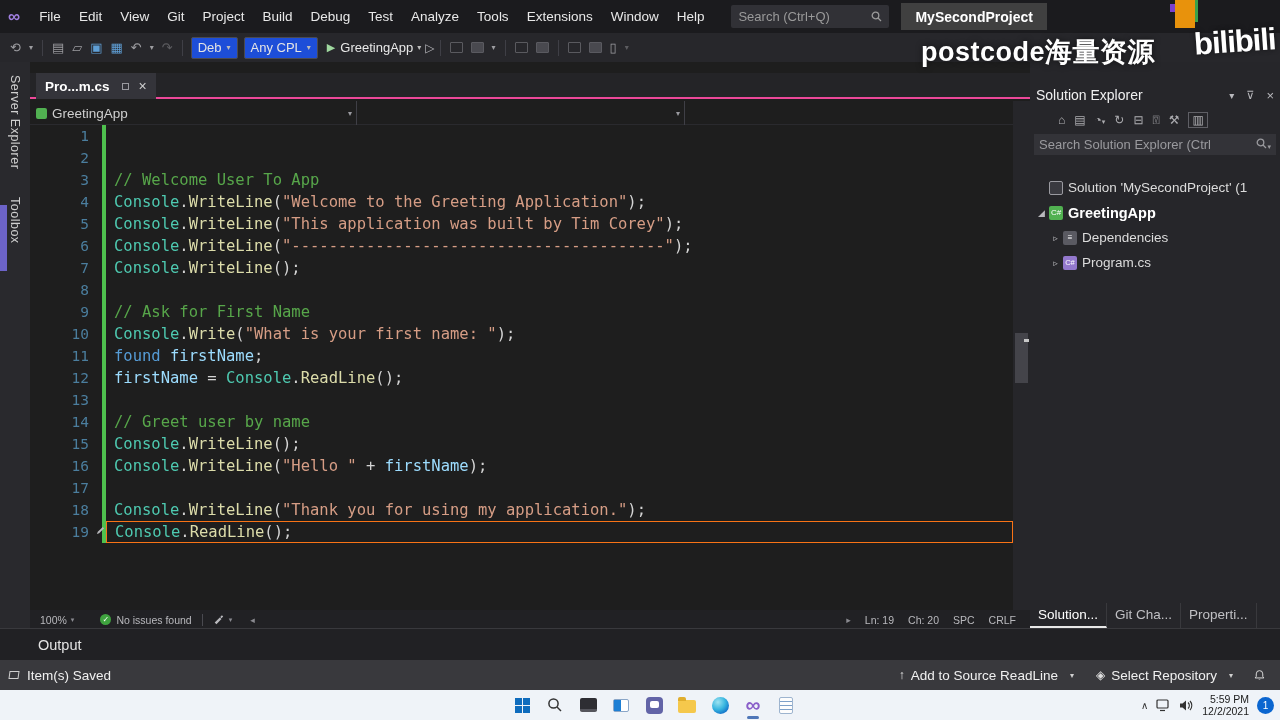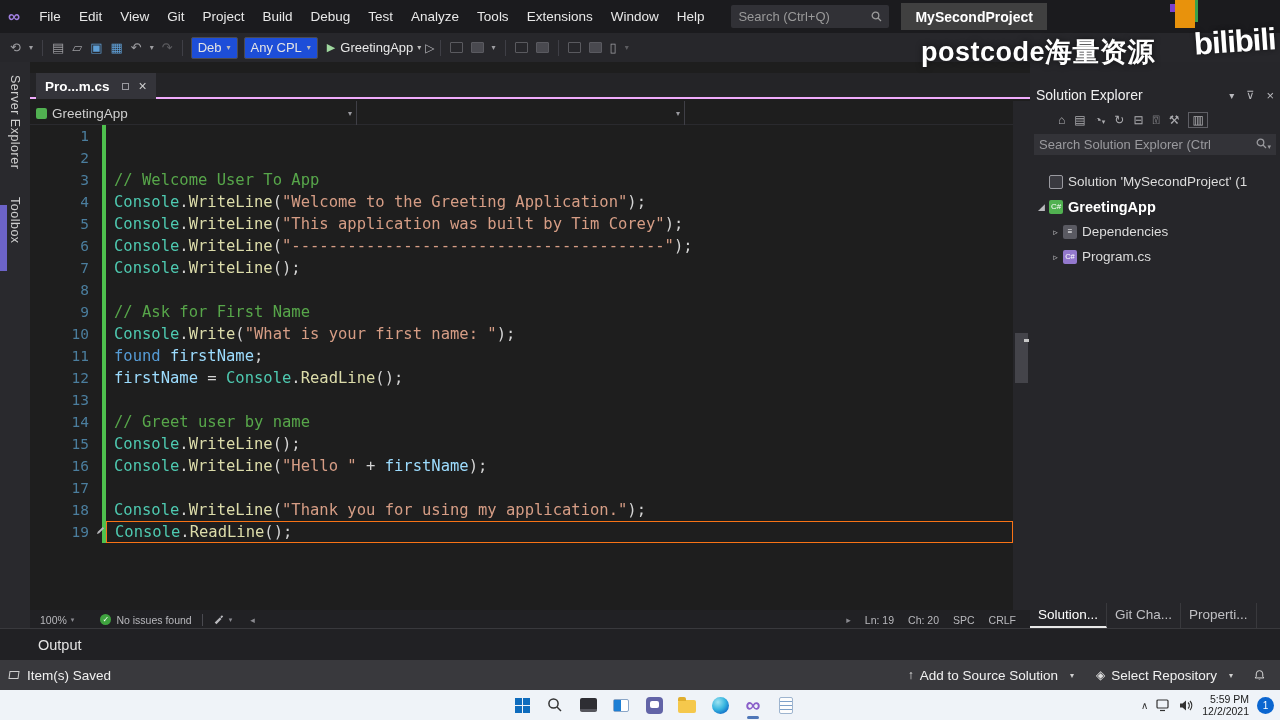--- a/index.html
+++ b/index.html
@@ -43,21 +43,21 @@
   #wm-logo { right:4px; top:24px; color:#fff; font-size:31px; font-weight:bold; transform:rotate(-4deg);
              text-shadow:0 0 5px rgba(0,0,0,.55); z-index:60; letter-spacing:-1px; }
 
   
   #left-rail { left:0; top:62px; width:30px; height:598px; background:#29292d; }
   .rail-tab { writing-mode:vertical-rl; color:#cfcfcf; font-size:12.5px; letter-spacing:.5px; position:absolute; left:8px; }
   #rail-accent { position:absolute; left:0; top:143px; width:7px; height:66px; background:#6c63c8; }
 
   
   #editor { left:30px; top:62px; width:1000px; height:598px; background:#1e1e1e; }
-  #tabstrip { position:absolute; left:0; top:11px; width:1000px; height:26px; background:#242427; border-bottom:2px solid #f0abfc; }
+  #tabstrip { position:absolute; left:0; top:11px; width:1000px; height:26px; background:#242427; border-bottom:2px solid #ec4899; }
   #doc-tab { position:absolute; left:6px; top:0; height:26px; background:#34343a; color:#fff; display:flex;
              align-items:center; padding:0 9px; font-size:13.5px; font-weight:bold; }
   #doc-tab .pin { width:7px; height:7px; border:1px solid #9a9aa0; margin-left:12px; }
   #doc-tab .x { color:#cfcfcf; font-weight:normal; margin-left:10px; font-size:14px; }
   #breadcrumb { position:absolute; left:0; top:39px; width:1000px; height:24px; background:#1e1e1e;
                 border-bottom:1px solid #2a2a2e; display:flex; font-size:13.5px; color:#cfcfcf; }
   .bc-col { height:24px; display:flex; align-items:center; border-right:1px solid #3f3f46; }
   .bc-col .caret { margin-left:auto; font-size:8px; color:#9a9aa0; padding-right:4px; }
   #bc-icon { width:11px; height:11px; background:#51b151; border-radius:2px; margin:0 5px 0 6px; }
 
@@ -88,21 +88,21 @@
 
   
   #solution-explorer { left:1030px; top:62px; width:250px; height:566px; background:#26262a; font-size:13.5px; }
   #se-header { height:26px; display:flex; align-items:center; color:#f0f0f0; font-size:14px; padding:0 6px; margin-top:20px; }
   #se-header .hicons { margin-left:auto; display:flex; gap:12px; color:#b9b9bd; font-size:10px; align-items:center; }
   #se-toolbar { height:24px; display:flex; align-items:center; gap:9px; padding-left:28px; color:#c4c4c8; font-size:12px; }
   .seti { opacity:.85; }
   .seti.boxed { border:1px solid #6a6a70; padding:0 3px; }
   #se-search { margin:2px 4px; height:21px; background:#333338; display:flex; align-items:center;
                color:#9a9a9e; font-size:13px; padding:0 5px; justify-content:space-between; }
-  #se-tree { margin-top:14px; }
+  #se-tree { margin-top:20px; }
   .tree-row { height:25px; display:flex; align-items:center; color:#dcdcdc; }
   .tree-row .arrow { width:11px; font-size:9px; color:#b9b9bd; text-align:center; }
   .tree-row.bold .label { font-weight:bold; color:#fff; font-size:14.5px; }
   .tree-icon { width:14px; height:14px; margin:0 5px 0 2px; border-radius:2px; display:inline-flex;
                align-items:center; justify-content:center; font-size:8px; color:#fff; }
   .ti-solution { border:1px solid #9a9aa0; background:#3a3a40; }
   .ti-csproj { background:#51b151; }
   .ti-deps { background:#5a5a62; }
   .ti-cs { background:#9378cd; font-size:7.5px; }
   #se-tabs { position:absolute; left:1030px; top:600px; width:250px; height:28px; background:#26262a;
@@ -345,21 +345,21 @@
 
 <div id="output-bar" class="abs">
   <span class="label">Output</span>
 </div>
 
 <div id="statusbar" class="abs">
   <span class="doc-ic"></span>
   <span>Item(s) Saved</span>
   <span class="right">
     <span class="glyph">↑</span>
-    <span>Add to Source Solution</span>
+    <span>Add to Source ReadLine</span>
     <span class="caret">▾</span>
     <span class="glyph" style="margin-left:10px">◈</span>
     <span>Select Repository</span>
     <span class="caret">▾</span>
     <svg class="tricon" width="13" height="13" viewBox="0 0 16 16" style="margin-left:8px">
       <path d="M8 2a4 4 0 0 0-4 4v3.2L2.6 11h10.8L12 9.2V6a4 4 0 0 0-4-4z" fill="none" stroke="#dcdcdc" stroke-width="1.2"></path>
       <path d="M6.8 12.5a1.3 1.3 0 0 0 2.4 0z" fill="#dcdcdc"></path>
     </svg>
   </span>
 </div>

